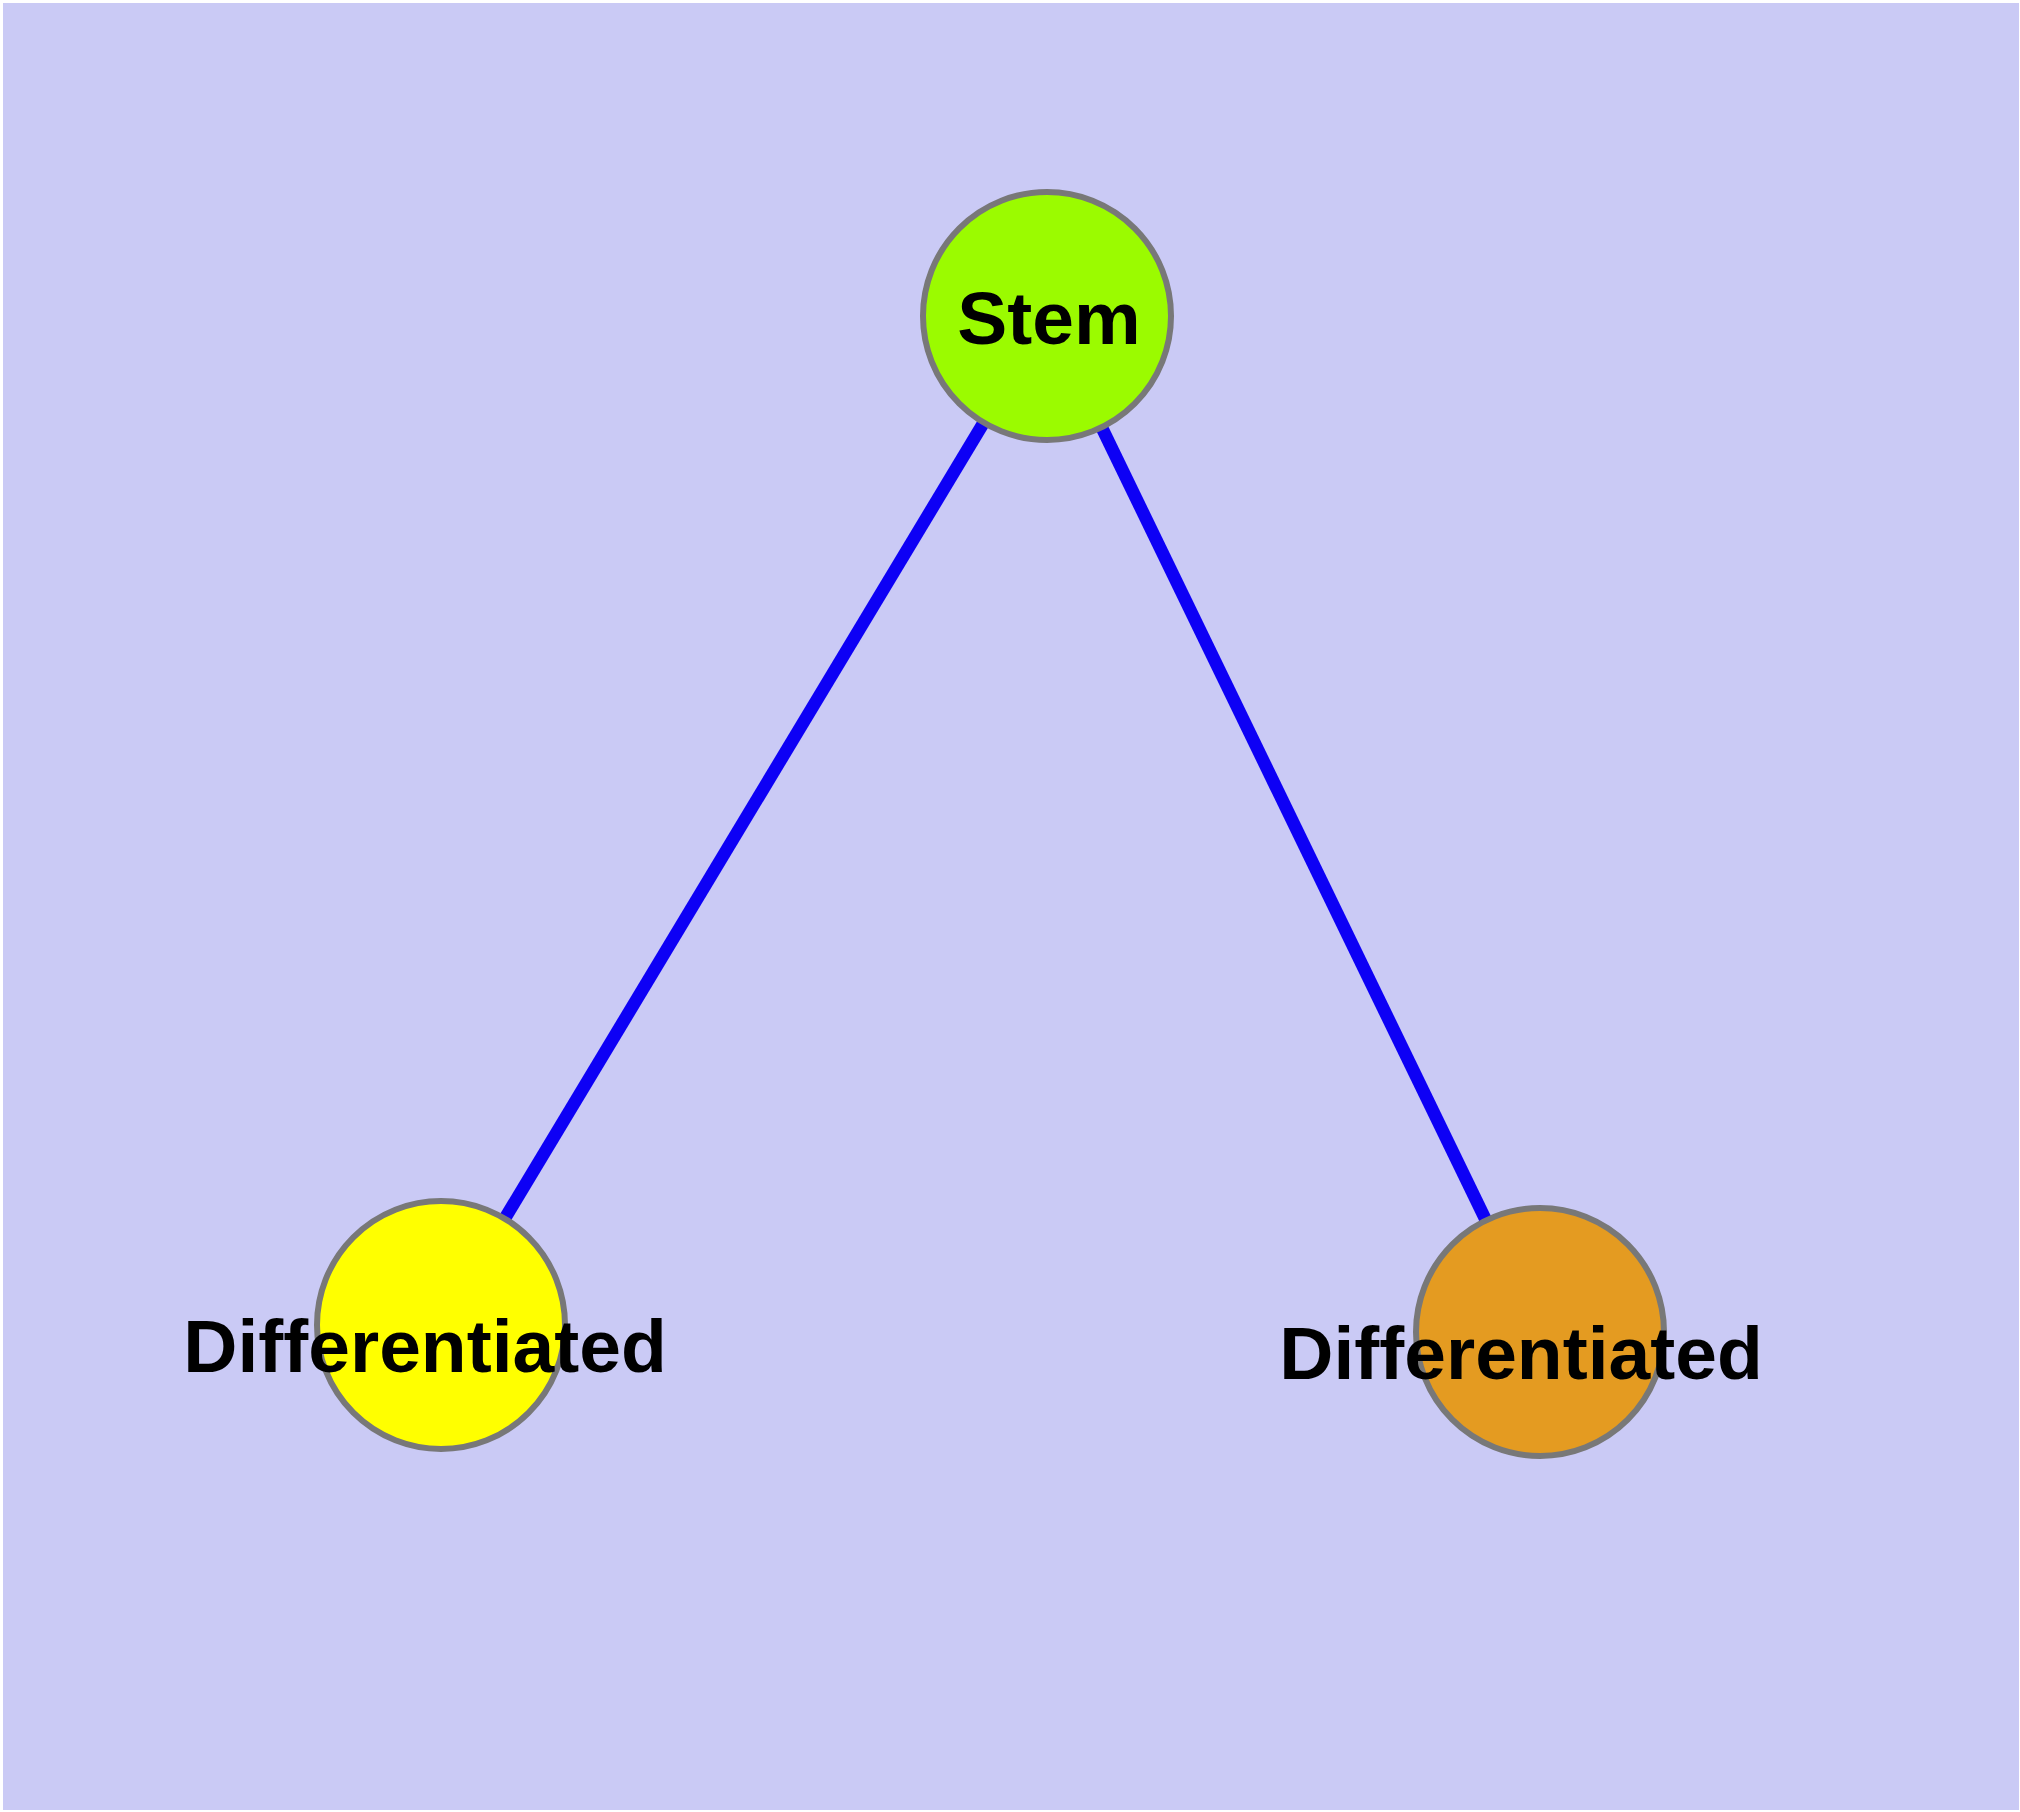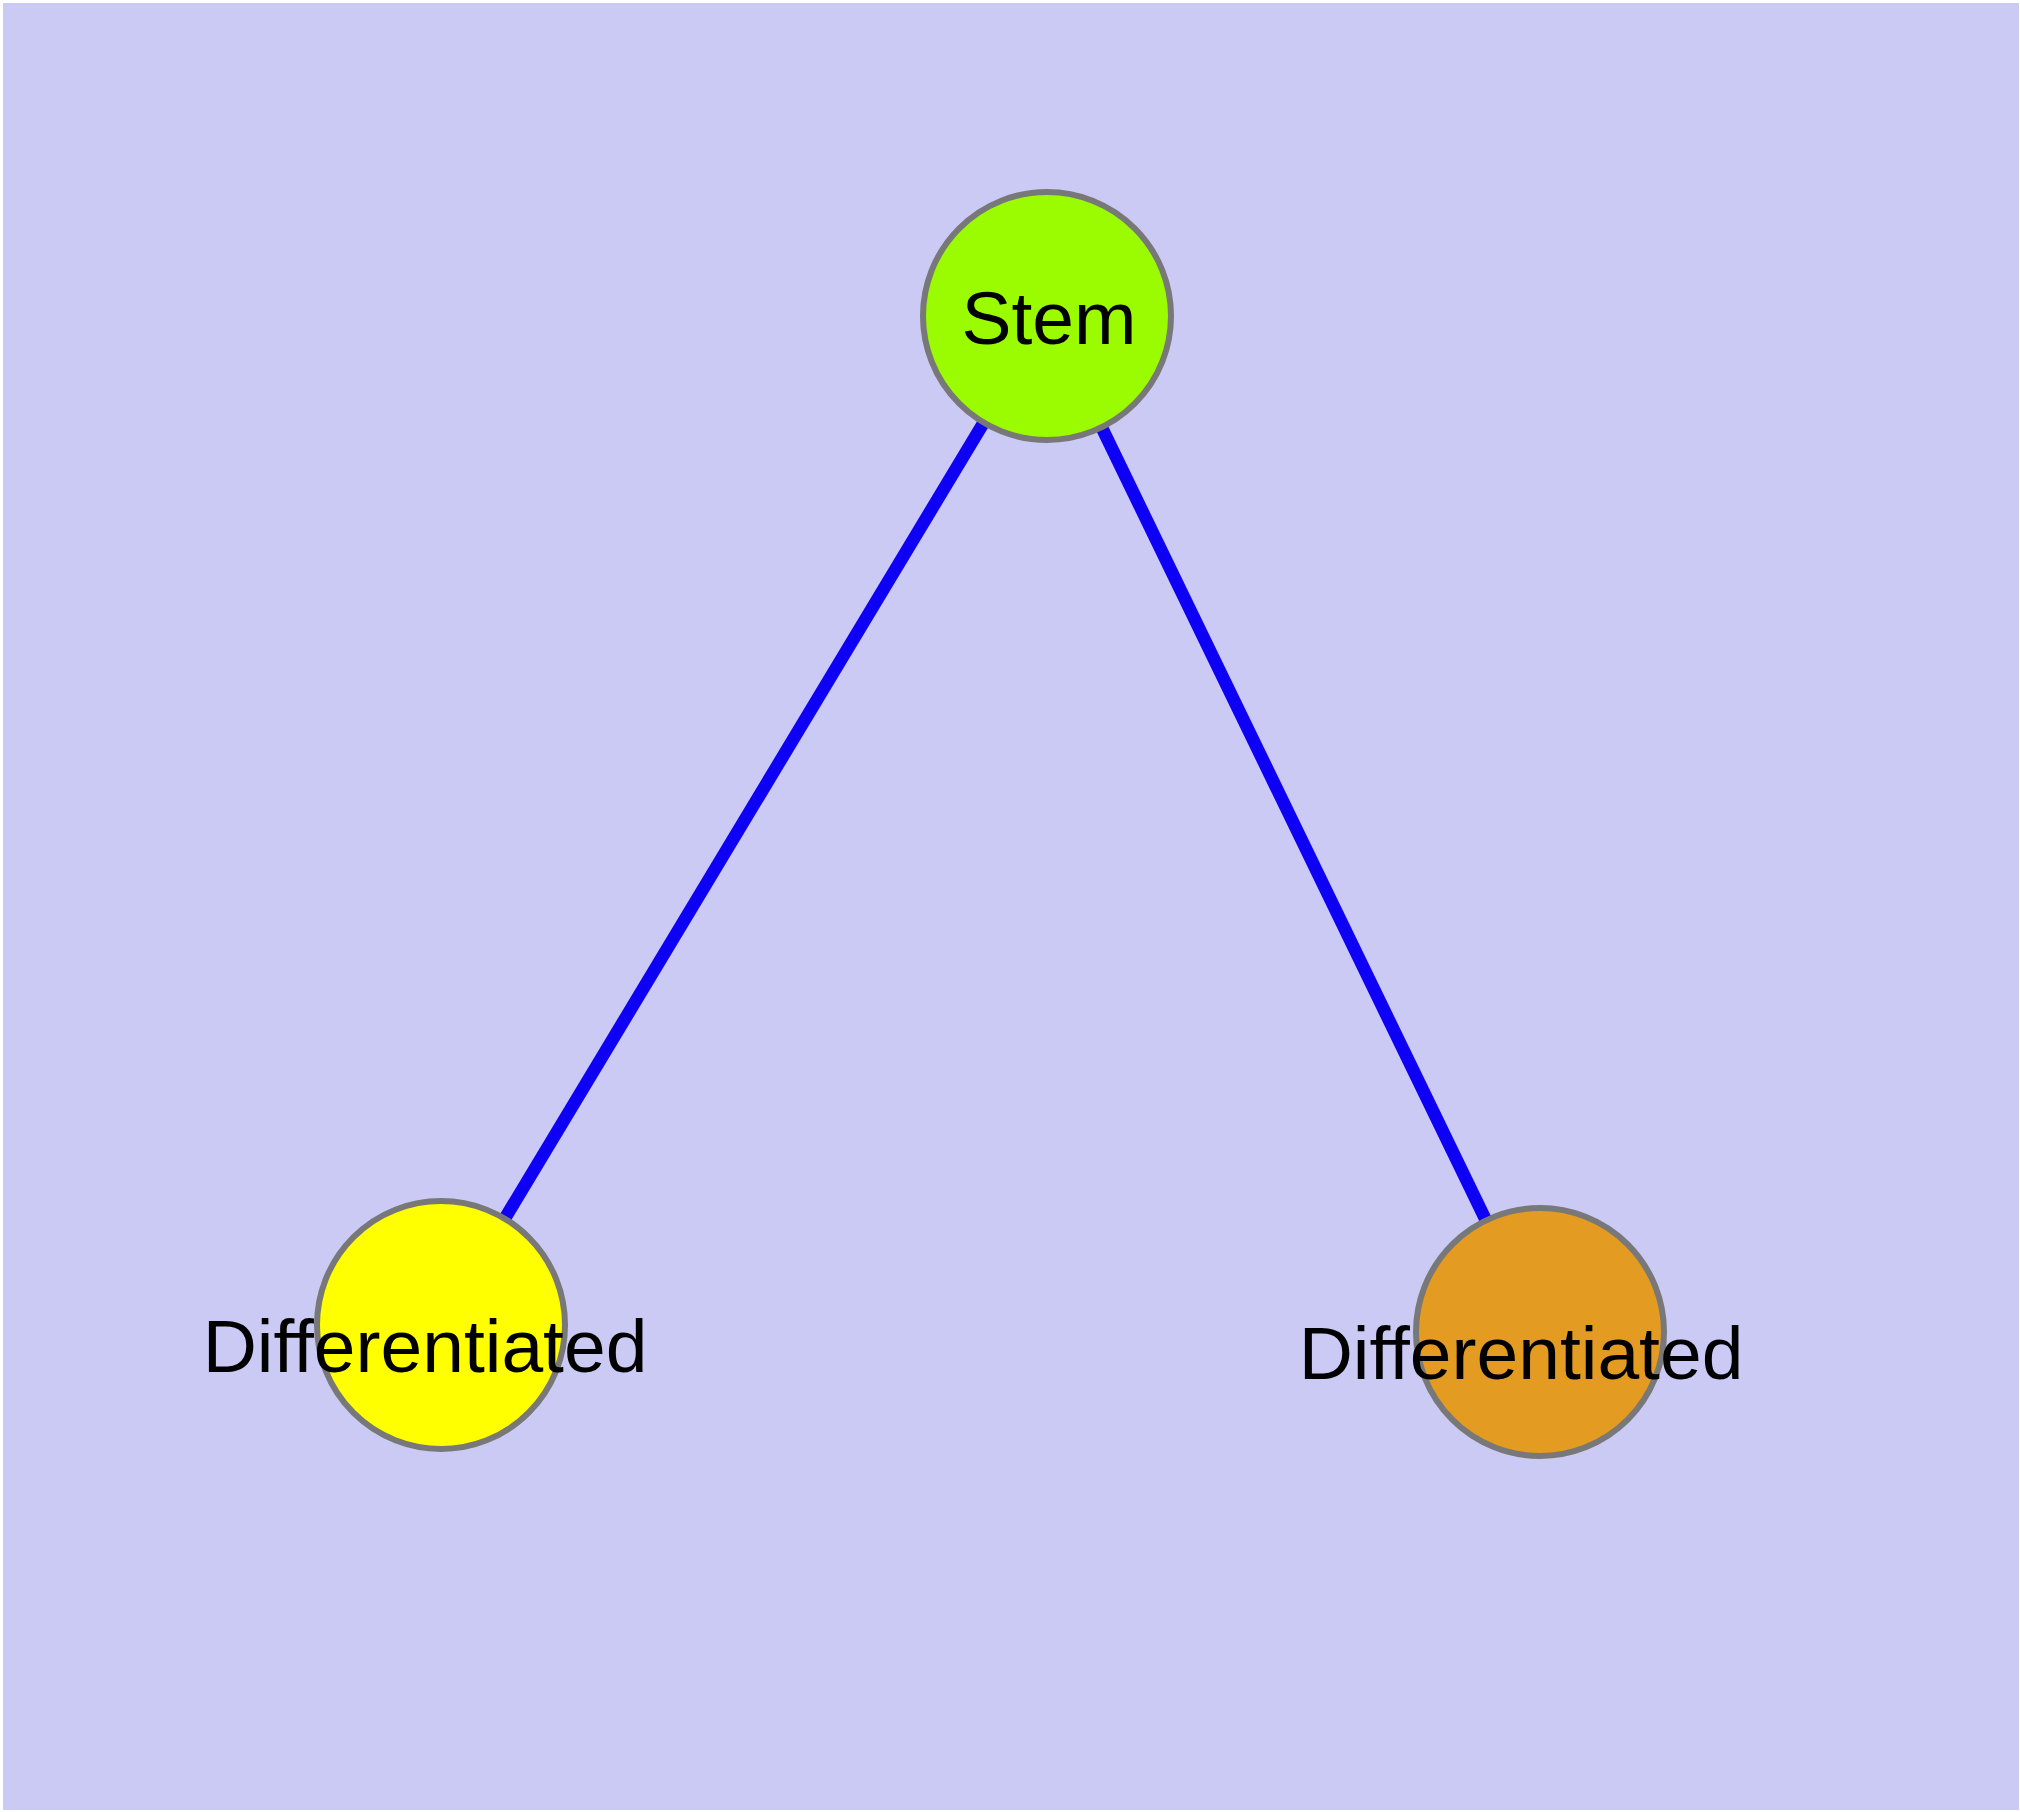--- a/index.html
+++ b/index.html
@@ -37,21 +37,21 @@
     box-sizing: border-box;
     border: 6px solid #787878;
     border-radius: 50%;
   }
   .node-stem   { left: 920px; top: 189px;  }
   .node-type-a { left: 314px;  top: 1198px; }
   .node-type-b { left: 1413px; top: 1205px; }
   .node-label {
     position: absolute;
     transform: translate(-50%, -50%);
-    font-weight: normal;
+    font-weight: bold;
     font-size: 75px;
     line-height: 95px;
     text-align: center;
     white-space: nowrap;
     color: #000000;
   }
   .label-stem   { left: 1049px; top: 318px;  }
   .label-type-a { left: 425px;  top: 1332px; }
   .label-type-b { left: 1521px; top: 1339px; }
   .label-line { display: block; margin-top: 28px; }

